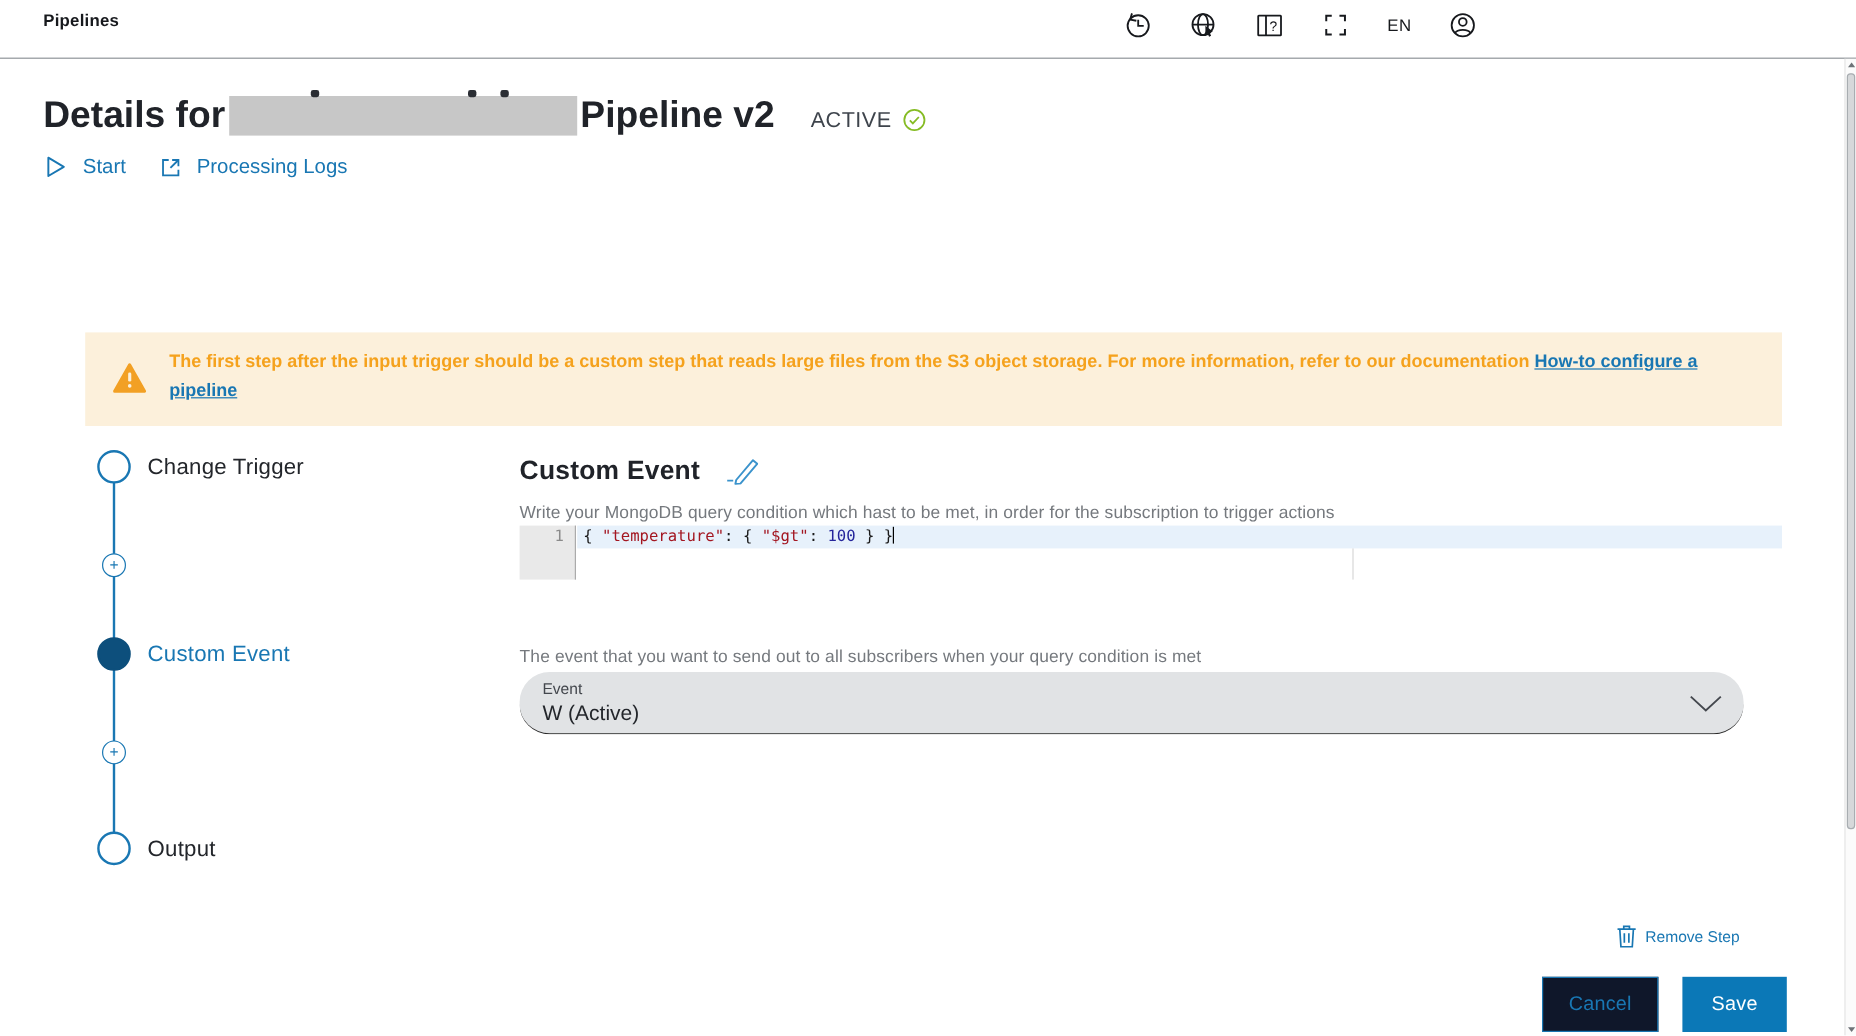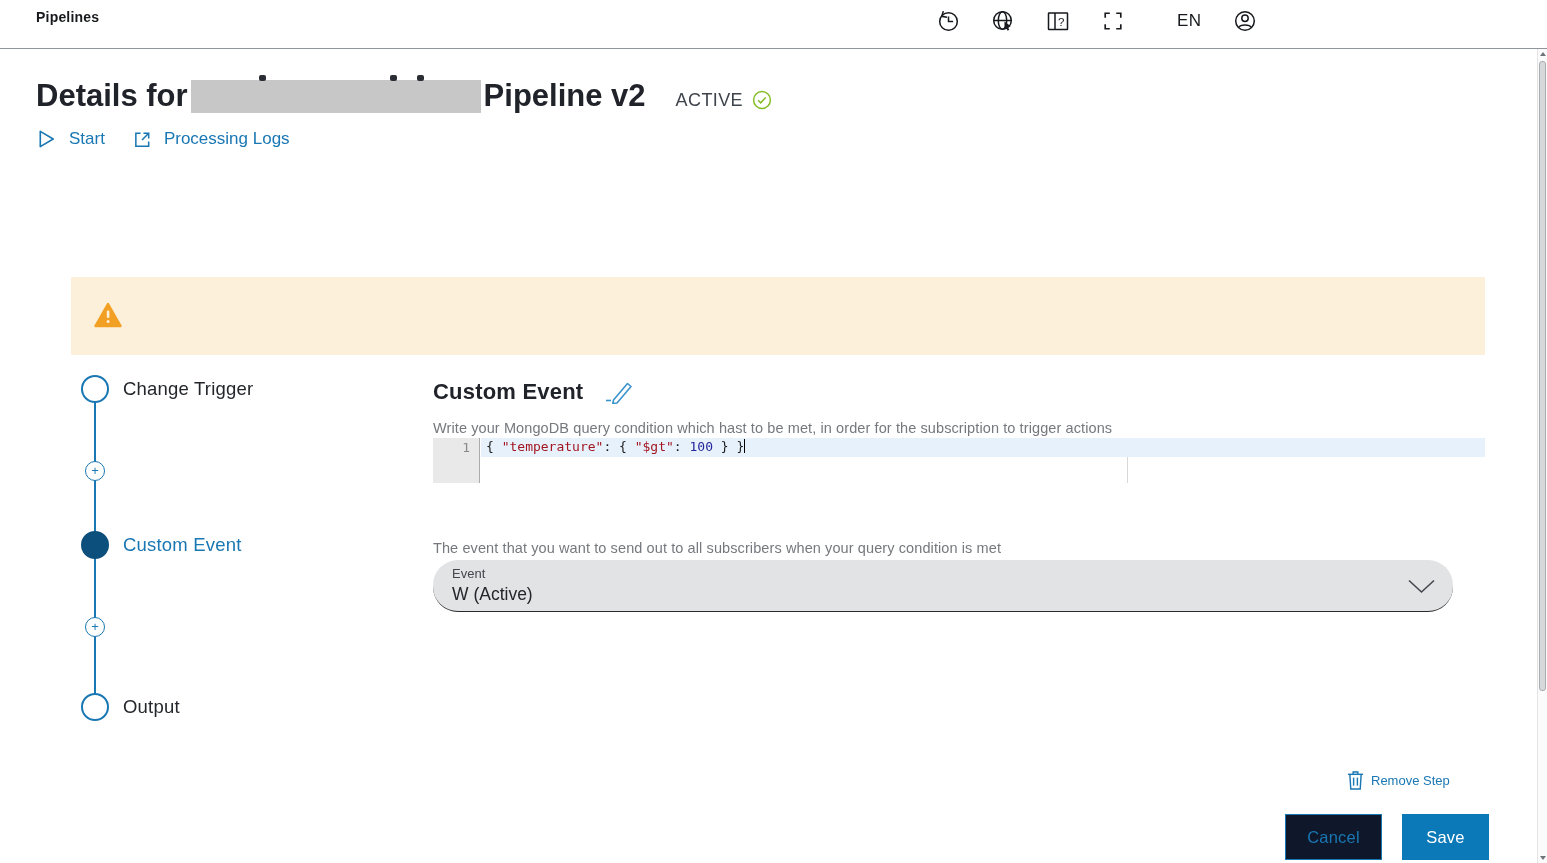--- a/index.html
+++ b/index.html
@@ -17,21 +17,21 @@
   html,body{width:1547px;height:863px;overflow:hidden;}
   body{font-family:"Liberation Sans",sans-serif;background:#fff;color:#23262B;position:relative;}
   .app{position:relative;width:1547px;height:863px;background:#fff;}
 
   
   .topbar{position:absolute;top:0;left:0;width:1547px;height:49px;background:#fff;border-bottom:1px solid #8F959A;}
   .topbar-title{position:absolute;left:36px;top:9px;font-size:14px;font-weight:700;color:#17191D;letter-spacing:.2px;}
   .topbar-icons{position:absolute;left:936px;top:9px;display:flex;align-items:center;gap:31px;color:#17191D;}
   .tb-icon{width:24px;height:24px;display:flex;align-items:center;justify-content:center;cursor:pointer;}
   .tb-icon svg{display:block;}
-  .lang{font-size:17px;font-weight:400;color:#17191D;cursor:pointer;letter-spacing:.5px;margin-left:21px;}
+  .lang{font-size:14px;font-weight:400;color:#17191D;cursor:pointer;letter-spacing:.5px;}
 
   
   .page-title{position:absolute;top:74px;left:36px;display:flex;align-items:center;height:44px;font-size:31px;font-weight:700;color:#202329;}
   .redaction{position:relative;display:inline-block;width:290px;height:33px;background:#C7C7C7;margin:0 3px;}
   .peek{position:absolute;top:-5px;width:7px;height:6px;background:#2A2D33;border-radius:2px;}
   .peek.p1{left:68px;} .peek.p2{left:199px;} .peek.p3{left:226px;}
   .status{display:flex;align-items:center;gap:9px;margin-left:30px;margin-top:8px;font-size:18px;font-weight:400;color:#3E444C;letter-spacing:.4px;}
 
   
   .action-links{position:absolute;top:128px;left:36px;display:flex;align-items:center;gap:28px;}
@@ -181,20 +181,25 @@
     </span>
   </div>
 
 
   <div class="banner">
     <svg class="banner-icon" width="28" height="26" viewBox="0 0 28 26">
       <path d="M14 2 L26.5 24 H1.5 Z" fill="#F2A024" stroke="#F2A024" stroke-width="2.5" stroke-linejoin="round"></path>
       <rect x="12.8" y="8.5" width="2.6" height="7.5" rx="1.2" fill="#FCF0DB"></rect>
       <circle cx="14.1" cy="19.6" r="1.5" fill="#FCF0DB"></circle>
     </svg>
+    <div class="banner-text">
+      <span>The first step after the input trigger should be a custom step that reads large files from the S3 object storage. For more information, refer to our documentation</span>
+      <span> </span>
+      <a class="banner-link">How-to configure a pipeline</a>
+    </div>
   </div>
 
   <div class="stepper">
     <div class="step-line"></div>
 
     <div class="step-circle" style="top:10px;"></div>
     <div class="step-label" style="top:13px;">Change Trigger</div>
 
     <div class="plus-btn" style="top:96px;">+</div>
 

